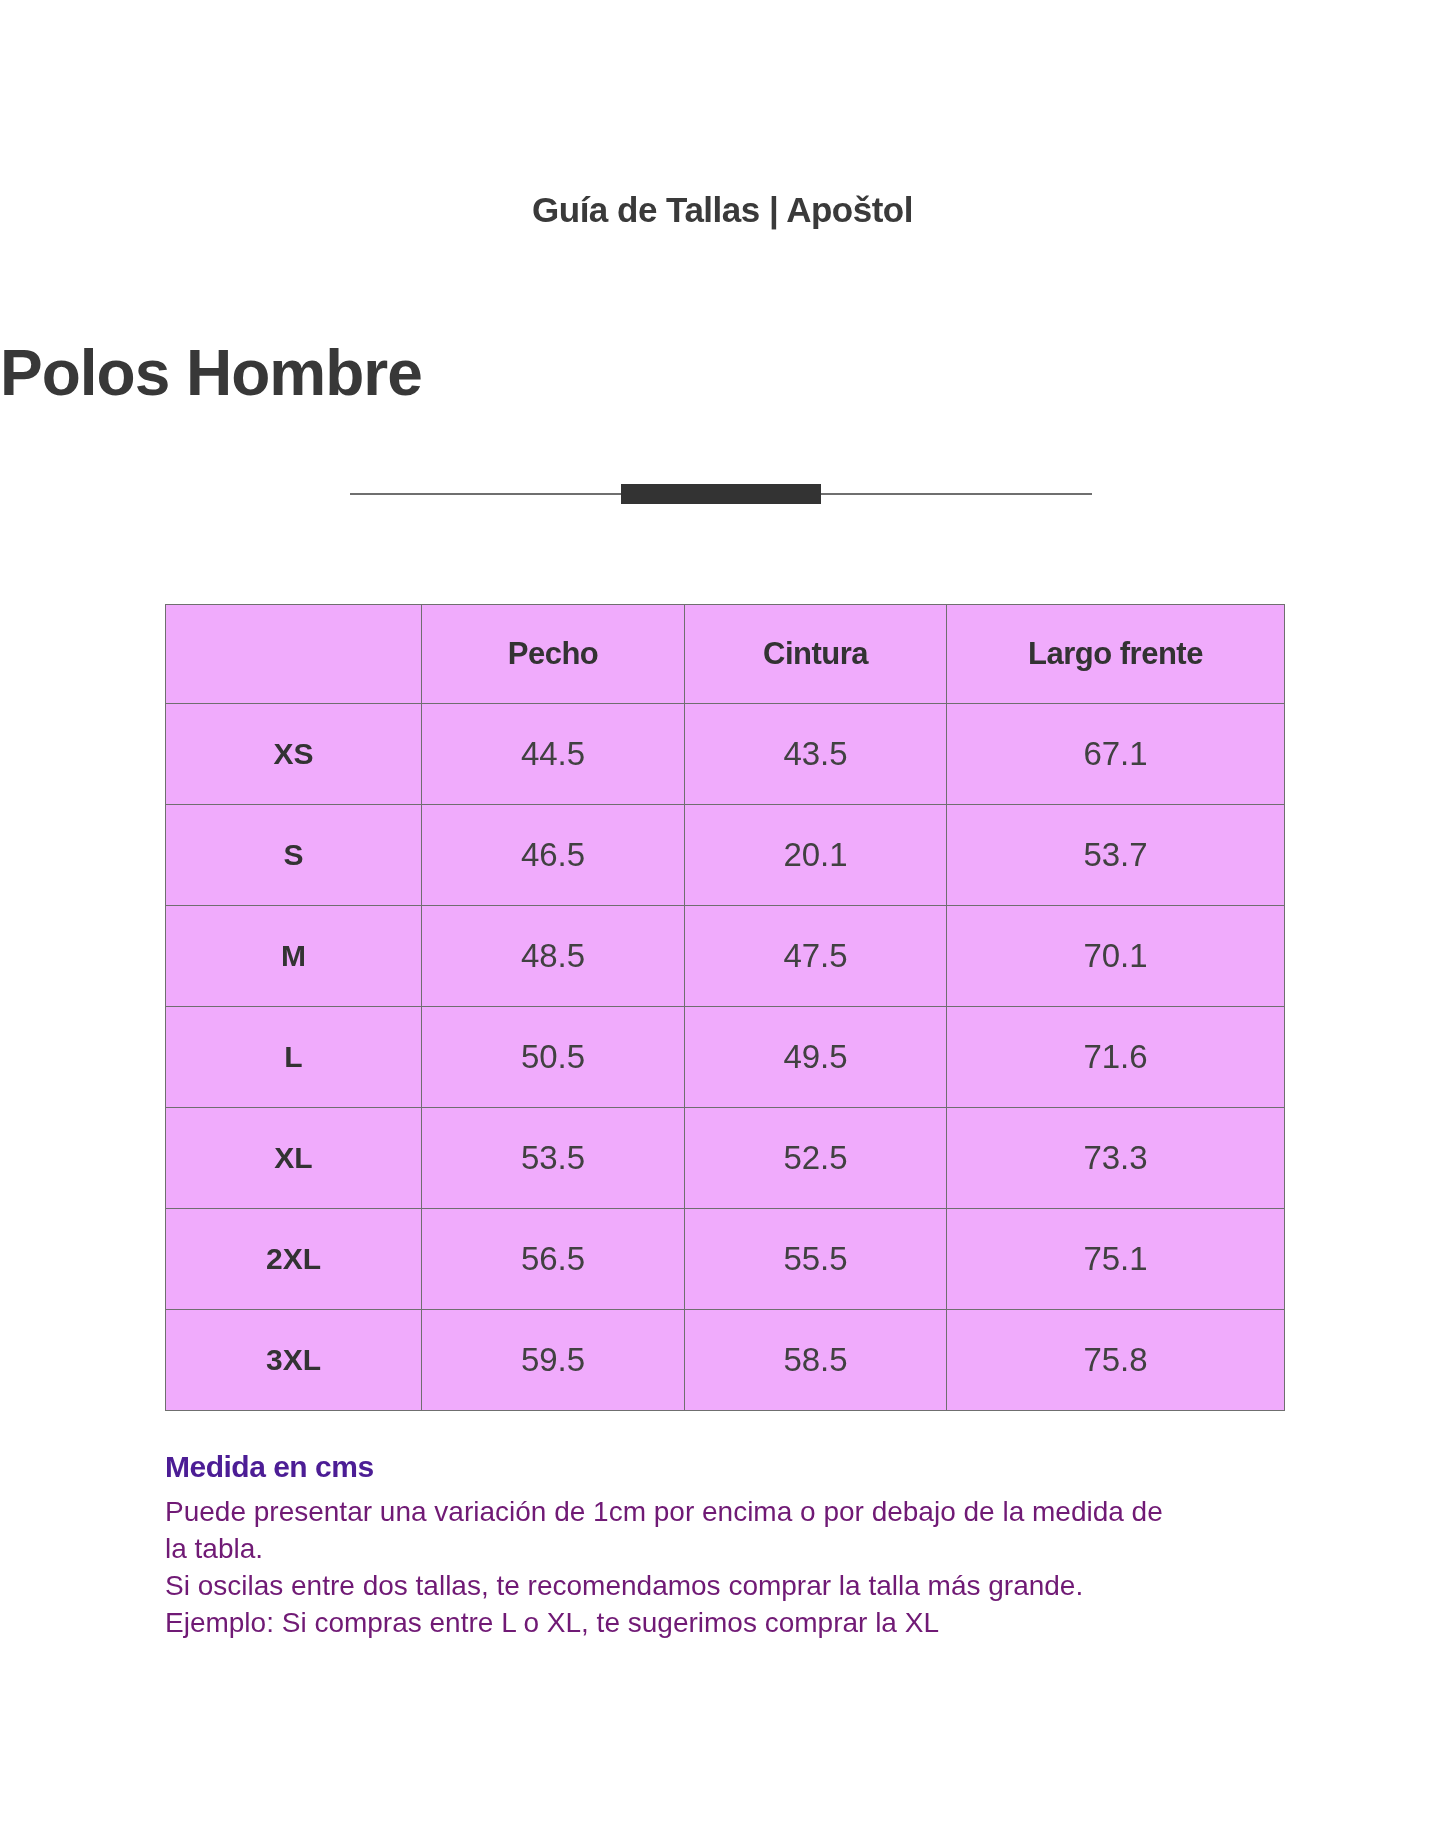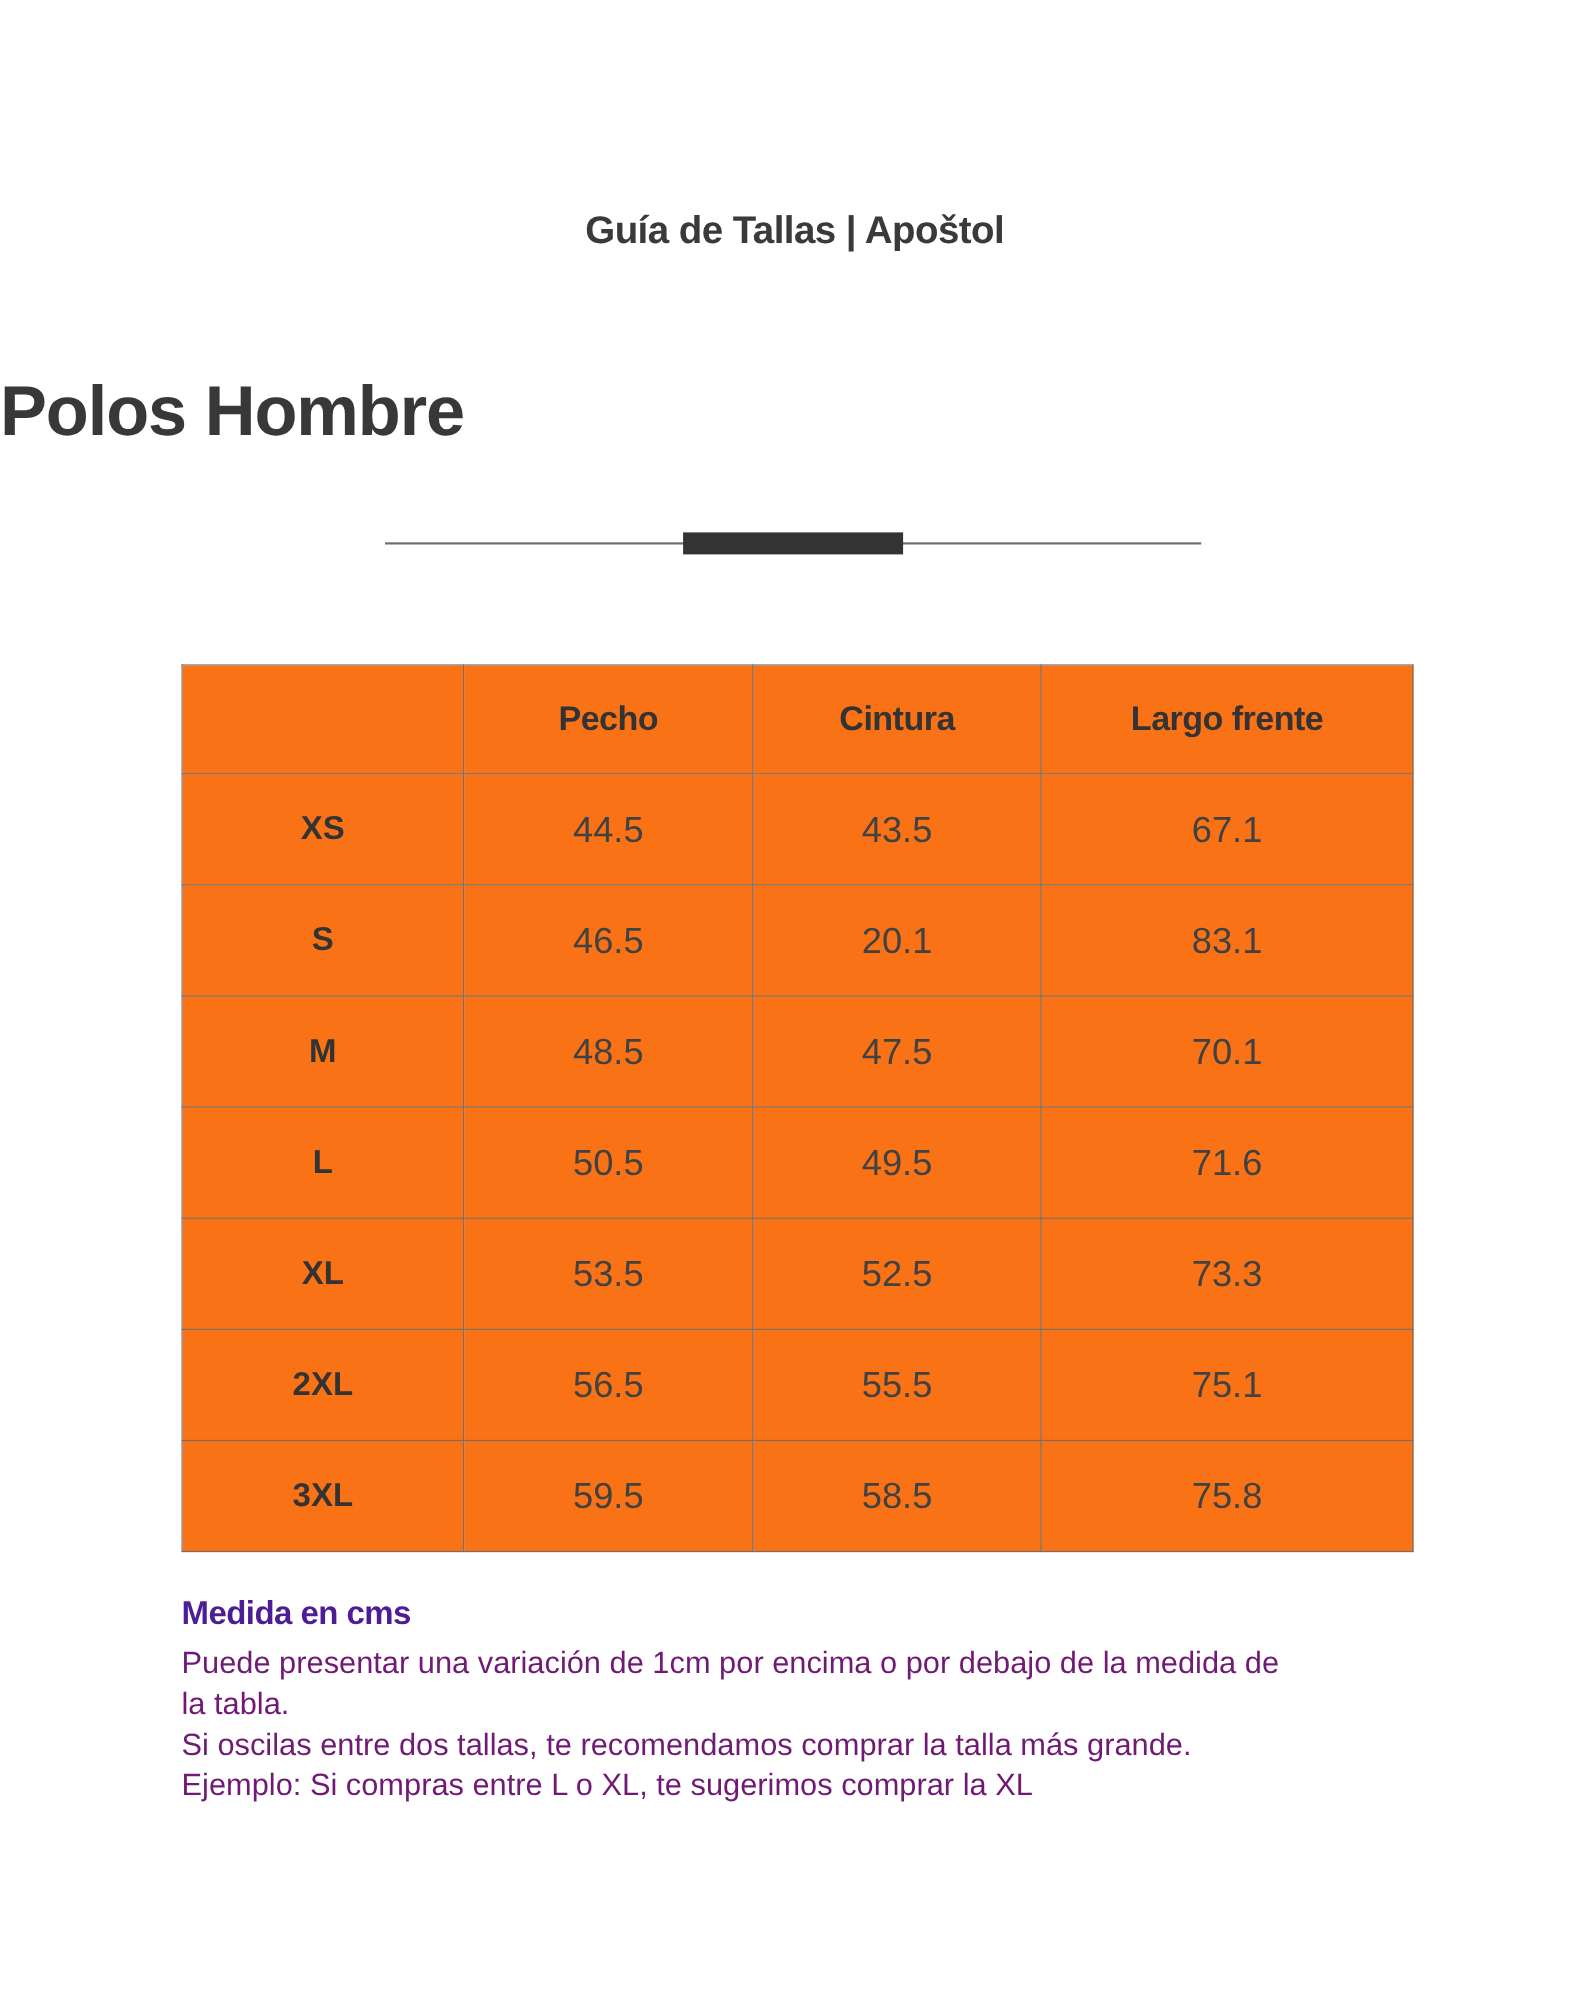--- a/index.html
+++ b/index.html
@@ -67,21 +67,21 @@
   }
   table.size-table {
     border-collapse: collapse;
     table-layout: fixed;
   }
   table.size-table td {
     border: 1px solid #6f6f6f;
     text-align: center;
     vertical-align: middle;
     padding: 0;
-    background: #f97316;
+    background: #f0abfc;
   }
   table.size-table tr {
     height: 101px;
   }
   table.size-table tr.header-row {
     height: 99px;
   }
   .col-size  { width: 255px; }
   .col-pecho { width: 262px; }
   .col-cint  { width: 261px; }
@@ -147,21 +147,21 @@
       <tr>
         <td class="size-cell">XS</td>
         <td class="val-cell">44.5</td>
         <td class="val-cell">43.5</td>
         <td class="val-cell">67.1</td>
       </tr>
       <tr>
         <td class="size-cell">S</td>
         <td class="val-cell">46.5</td>
         <td class="val-cell">20.1</td>
-        <td class="val-cell">83.1</td>
+        <td class="val-cell">53.7</td>
       </tr>
       <tr>
         <td class="size-cell">M</td>
         <td class="val-cell">48.5</td>
         <td class="val-cell">47.5</td>
         <td class="val-cell">70.1</td>
       </tr>
       <tr>
         <td class="size-cell">L</td>
         <td class="val-cell">50.5</td>

